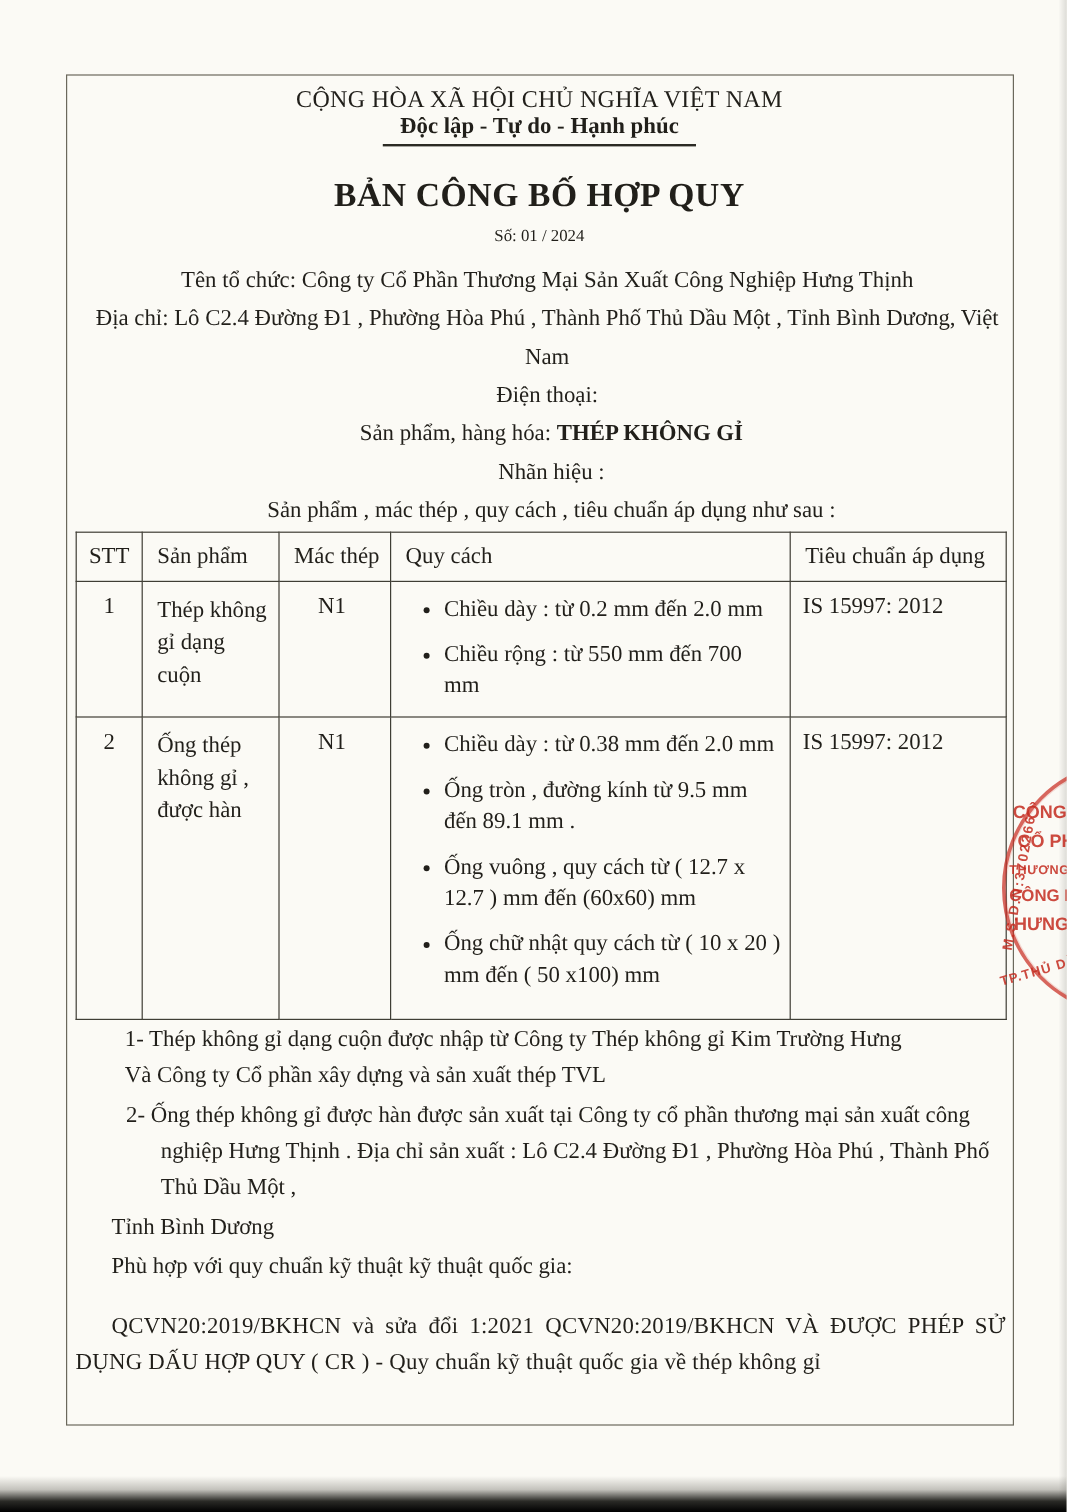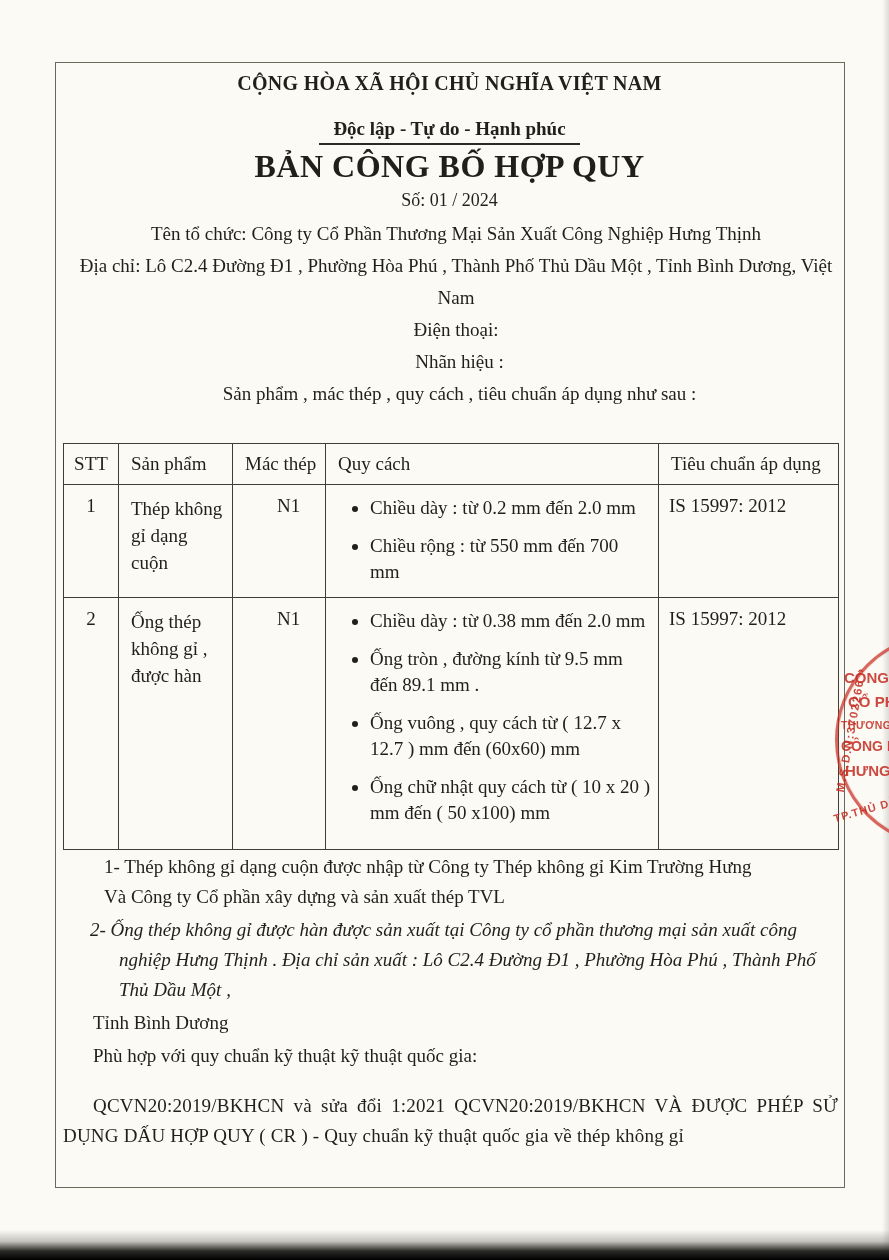--- a/index.html
+++ b/index.html
@@ -8,63 +8,63 @@
     background:#fbfaf5; overflow:hidden;
     font-family:"Liberation Serif","DejaVu Serif",serif;
     color:#211f1a;
   }
   .doc-border {
     position:absolute; left:55px; top:62px; width:788px; height:1124px;
     border:1.5px solid #6b685c; pointer-events:none;
   }
   
   .nat-header { position:absolute; left:55px; top:72px; width:789px; text-align:center; }
-  .nh1 { font-weight:bold; font-size:20px; letter-spacing:.3px; }
-  .nh2-wrap { margin-top:23px; }
+  .nh1 { font-weight:normal; font-size:20px; letter-spacing:.3px; }
+  .nh2-wrap { margin-top:0; }
   .nh2 {
     display:inline-block; font-weight:bold; font-size:19px;
     padding:0 14px 3px 14px; border-bottom:2px solid #2b2a24;
   }
   .doc-title {
     position:absolute; left:55px; top:148px; width:789px; text-align:center;
-    font-weight:bold; font-size:32px; letter-spacing:.5px;
+    font-weight:bold; font-size:28px; letter-spacing:.5px;
   }
   .doc-number {
     position:absolute; left:55px; top:190px; width:789px; text-align:center;
-    font-size:18px;
+    font-size:14px;
   }
   
   .intro { position:absolute; left:75px; top:218px; width:762px; font-size:19px;text-align:center; }
   .intro p { margin:0; line-height:32px; }
   .intro p.indent { padding-left:7px; }
   .intro b { font-weight:bold; }
   
   .spec-table {
     position:absolute; left:63px; top:443px; width:775px;
     border-collapse:collapse; table-layout:fixed; font-size:19px;
   }
   .spec-table th, .spec-table td {
     border:1.5px solid #3f3e35; vertical-align:top; font-weight:normal;
   }
   .spec-table thead th { height:40px; vertical-align:middle; text-align:left; padding:0 0 0 12px; }
   .spec-table thead th.h-stt { text-align:center; padding:0; }
   td.c-stt { text-align:center; padding-top:10px; }
   td.c-sp  { padding:10px 8px 0 12px; line-height:27px; }
-  td.c-mt  { padding:10px 0 0 44px;margin-top:12px; }
+  td.c-mt  { padding:10px 0 0 32px;margin-top:12px; }
   td.c-qc  { padding:8px 6px 0 10px; }
   td.c-tc  { padding:10px 0 0 10px; }
   tr.r1 td { height:98px; }
   tr.r2 td { height:240px; }
   .c-qc ul { margin:0; padding:2px 0 0 34px; }
   .c-qc li { margin:0 0 12px 0; line-height:26px;font-family:Liberation Serif, serif; }
   
   .notes { position:absolute; left:63px; top:852px; width:775px; font-size:19px; }
   .notes p { margin:0 0 3px 0; line-height:30px; }
   .notes .n1 { margin-left:41px; max-width:665px; }
-  .notes .n2 { margin-left:27px; max-width:700px; padding-left:29px; text-indent:-29px;font-style:italic; }
+  .notes .n2 { margin-left:42px; max-width:700px; padding-left:29px; text-indent:-29px; }
   .notes .nb { margin-left:30px; }
   .notes .reg { text-align:justify; text-indent:30px; letter-spacing:.2px; margin-top:20px; }
   
   .stamp { position:absolute; top:633px; right:0; width:62px; height:215px; z-index:5;
            font-family:"Liberation Sans","DejaVu Sans",sans-serif; }
   .stamp-ring {
     position:absolute; left:8px; top:0; width:208px; height:208px;
     border:3.5px solid rgba(201,45,34,.72); border-radius:50%;
     box-shadow: inset 0 0 0 1px rgba(201,45,34,.15);
   }
@@ -103,20 +103,21 @@
     </div>
   </div>
 
   <div class="doc-title">BẢN CÔNG BỐ HỢP QUY</div>
   <div class="doc-number">Số: 01 / 2024</div>
 
   <div class="intro">
     <p>Tên tổ chức: Công ty Cổ Phần Thương Mại Sản Xuất Công Nghiệp Hưng Thịnh</p>
     <p>Địa chỉ: Lô C2.4 Đường Đ1 , Phường Hòa Phú , Thành Phố Thủ Dầu Một , Tỉnh Bình Dương, Việt Nam</p>
     <p>Điện thoại:</p>
+    <p class="indent"><span>Sản phẩm, hàng hóa: </span><b>THÉP KHÔNG GỈ</b></p>
     <p class="indent">Nhãn hiệu :</p>
     <p class="indent">Sản phẩm , mác thép , quy cách , tiêu chuẩn áp dụng như sau :</p>
   </div>
 
   <table class="spec-table">
     <colgroup>
       <col style="width:55px">
         <col style="width:114px">
         <col style="width:93px">
         <col style="width:333px">

